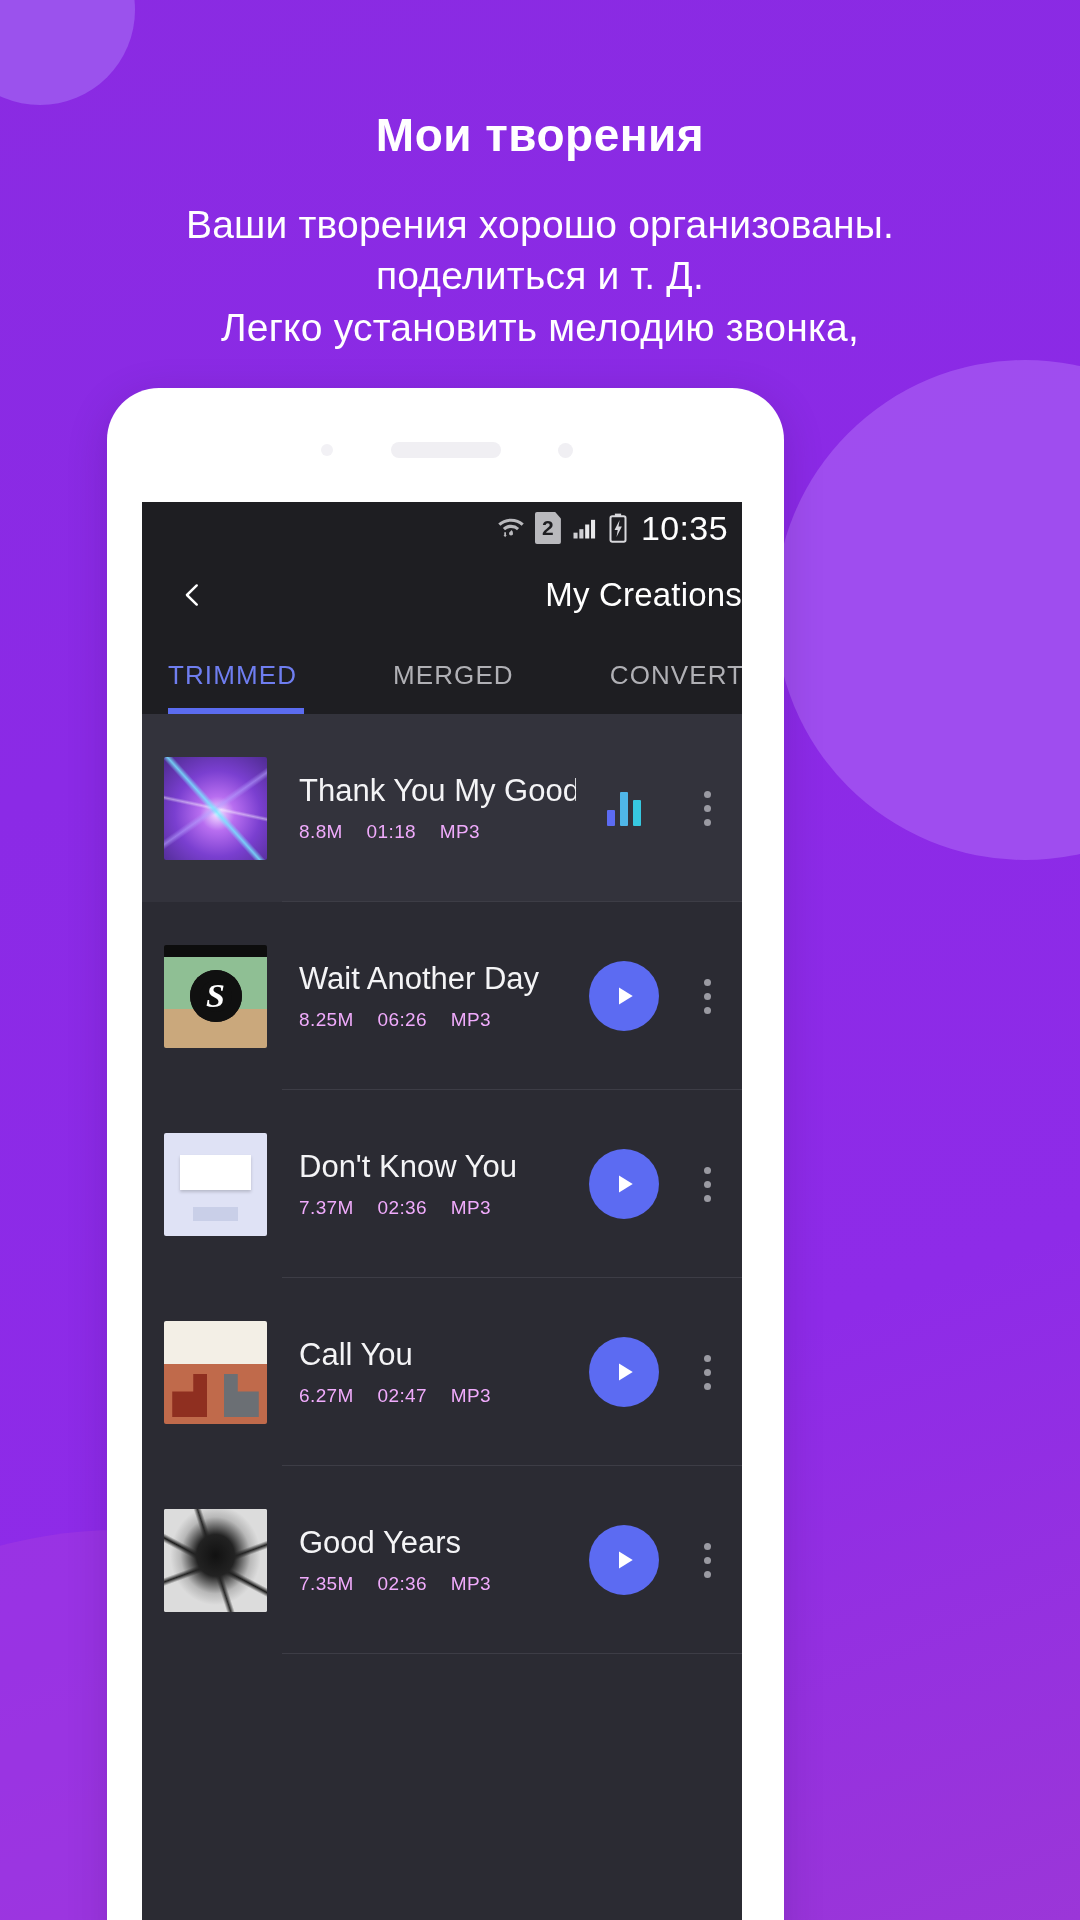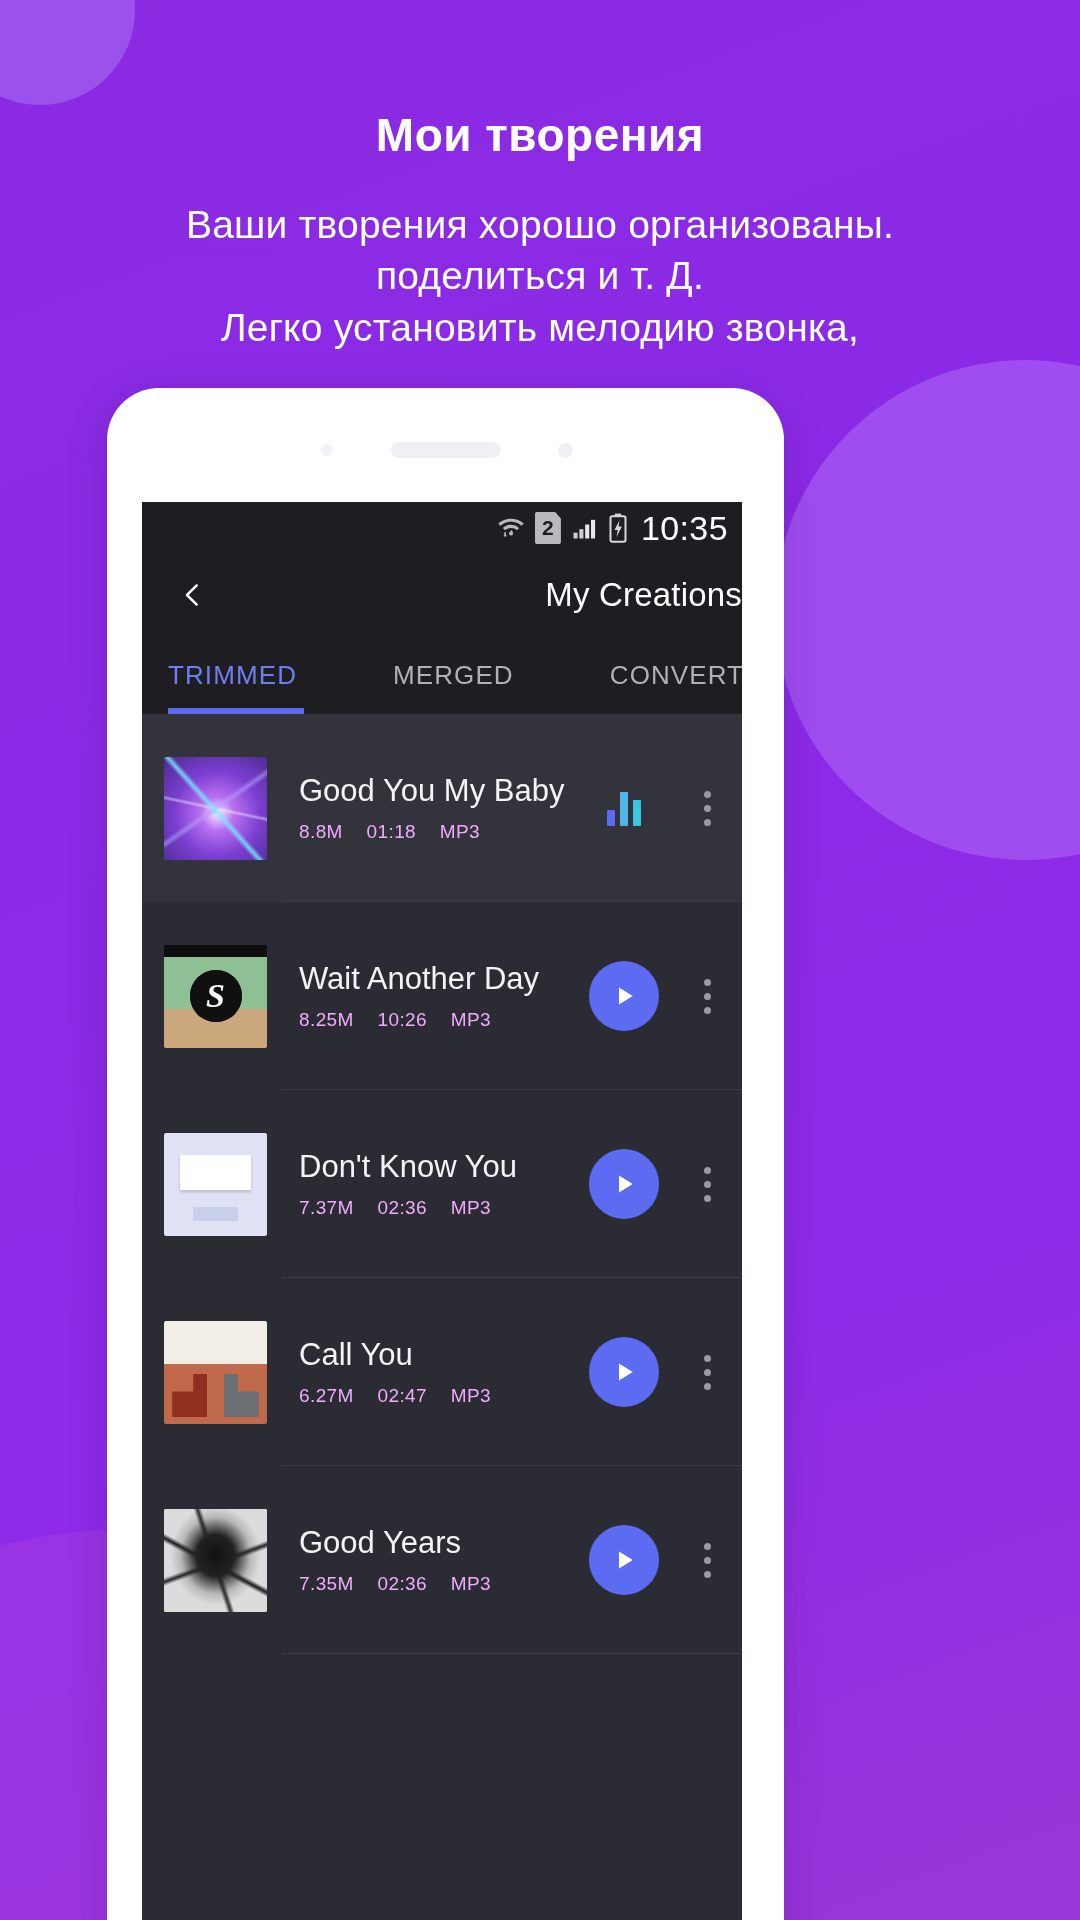--- a/index.html
+++ b/index.html
@@ -426,21 +426,21 @@
       <span class="tab">MERGED</span>
       <span class="tab">CONVERTED A</span>
       <span id="tab-underline"></span>
     </div>
 
     <div id="list">
 
       <div class="list-row playing">
         <div class="thumb art-laser"></div>
         <div class="row-text">
-          <div class="row-title">Good You My Baby</div>
+          <div class="row-title">Thank You My Good</div>
           <div class="row-meta">
             <span>8.8M</span>
             <span>01:18</span>
             <span>MP3</span>
           </div>
         </div>
         <div class="row-action">
           <span class="eq-icon">
               <i></i>
               <i></i>
@@ -454,21 +454,21 @@
           </div>
         <div class="row-sep"></div>
       </div>
 
       <div class="list-row">
         <div class="thumb art-spinnin"></div>
         <div class="row-text">
           <div class="row-title">Wait Another Day</div>
           <div class="row-meta">
             <span>8.25M</span>
-            <span>10:26</span>
+            <span>06:26</span>
             <span>MP3</span>
           </div>
         </div>
         <div class="row-action">
           <span class="play-btn">
             <svg width="30" height="30" viewBox="0 0 24 24">
                 <path d="M8 5.2v13.6L19 12z" fill="#ffffff"></path>
               </svg>
           </span>
         </div>

